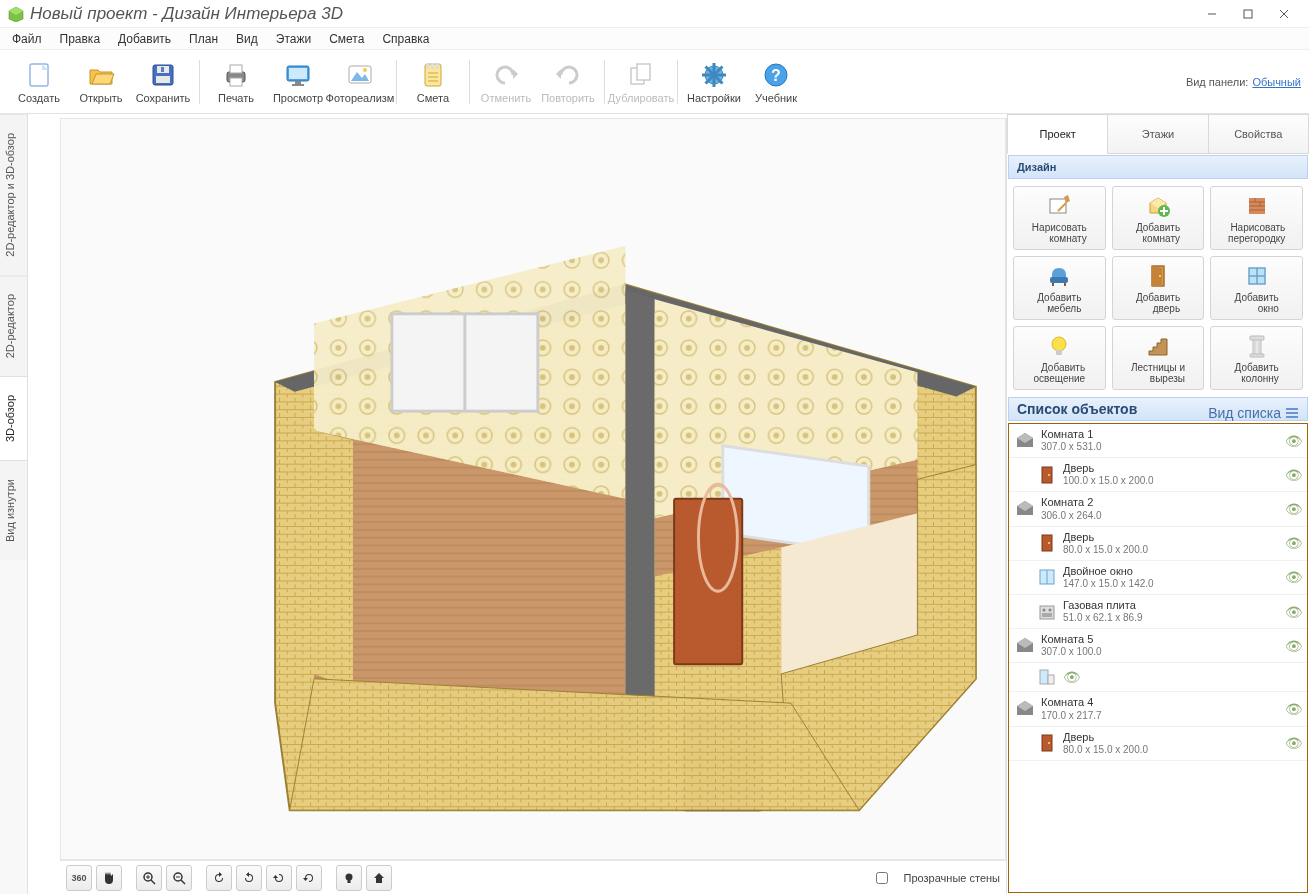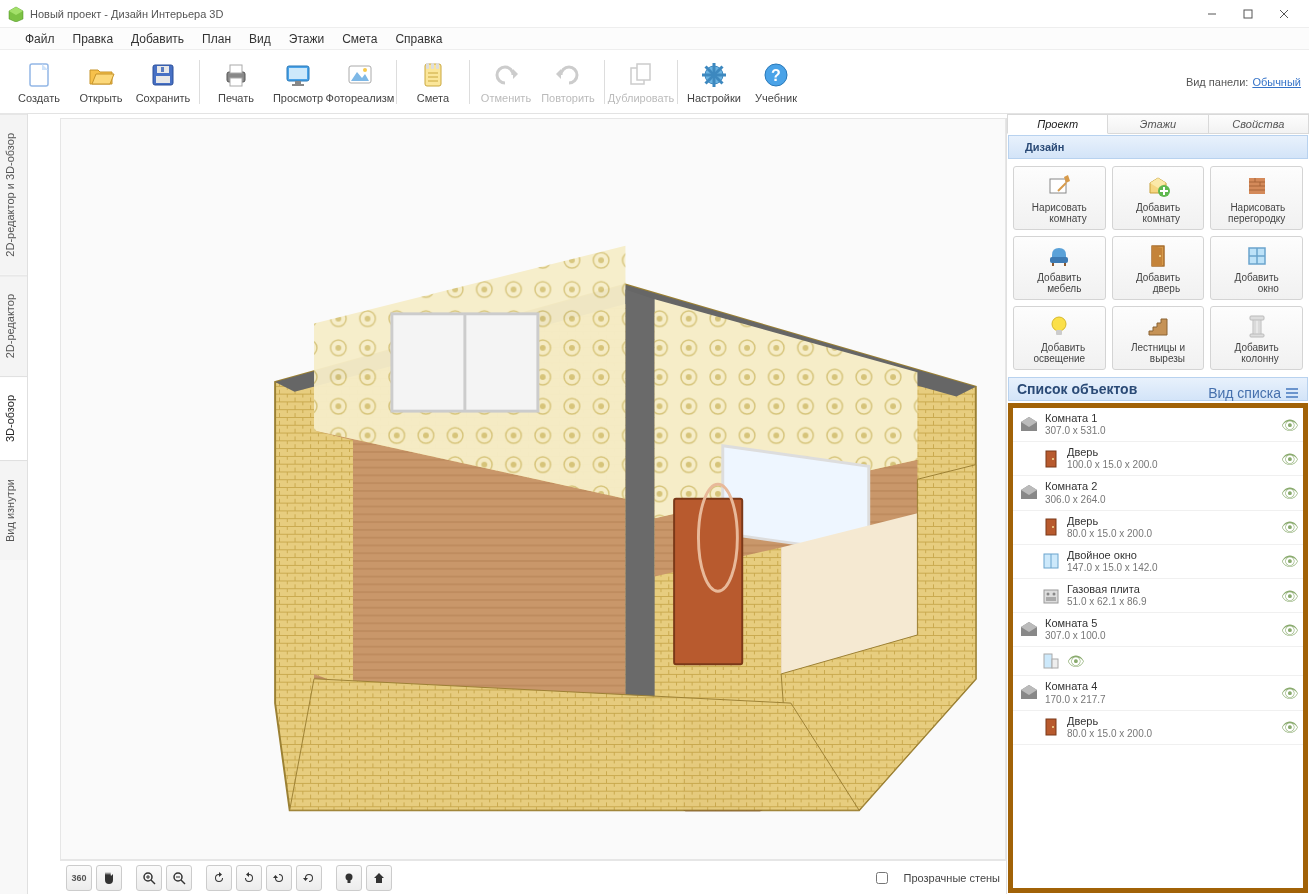--- a/index.html
+++ b/index.html
@@ -1,22 +1,22 @@
 <!DOCTYPE html>
 <html><head>
 <meta charset="utf-8">
 <style>
 * { box-sizing: border-box; margin: 0; padding: 0; }
 body { font-family: "Segoe UI", Tahoma, sans-serif; font-size: 11px; background: #fff; color: #333; overflow: hidden; width: 1309px; height: 894px; }
 .titlebar { height: 28px; display: flex; align-items: center; padding: 0 8px; background: #fff; border-bottom: 1px solid #eee; }
 .titlebar .app-icon { width: 16px; height: 16px; margin-right: 6px; }
-.titlebar .title { flex: 1; font-size: 11px; color: #555; }
+.titlebar .title { flex: 1; font-size: 17px; color: #555; font-style: italic; }
 .winbtns { display: flex; gap: 2px; }
 .winbtn { width: 34px; height: 22px; display: flex; align-items: center; justify-content: center; color: #666; }
-.menubar { height: 22px; display: flex; align-items: center; padding: 0 17px; gap: 2px; background: #fcfcfc; border-bottom: 1px solid #eee; }
+.menubar { height: 22px; display: flex; align-items: center; padding: 0 4px; gap: 2px; background: #fcfcfc; border-bottom: 1px solid #eee; }
 .menubar .menuitem { padding: 2px 8px; font-size: 12px; color: #333; }
 .toolbar { height: 64px; display: flex; align-items: center; padding: 2px 8px; background: #fff; border-bottom: 1px solid #e3e3e3; }
 .tbutton { display: flex; flex-direction: column; align-items: center; justify-content: center; width: 62px; height: 56px; border-radius: 3px; padding: 2px; }
 .tbutton .ticon { width: 30px; height: 30px; display: flex; align-items: center; justify-content: center; }
 .tbutton .tlabel { font-size: 11px; color: #444; margin-top: 2px; white-space: nowrap; }
 .tbutton.disabled .tlabel { color: #bbb; }
 .tsep { width: 1px; height: 44px; background: #ddd; margin: 0 5px; }
 .toolbar-right { margin-left: auto; display:flex; align-items:center; font-size:11px; color:#555; gap:4px; }
 .toolbar-right a { color: #3573c8; }
 .workspace { display: flex; height: calc(894px - 28px - 22px - 64px); }
@@ -25,31 +25,31 @@
 .vtab.active { background: #fff; color:#222; }
 .canvas-zone { flex: 1; display: flex; flex-direction: column; border-right: 1px solid #e0e0e0; margin: 4px 0 0 4px; padding-left: 28px; }
 .canvas { flex: 1; background: #fafafa; position: relative; overflow: hidden; border:1px solid #e6e6e6; }
 .canvas svg { width: 100%; height: 100%; }
 .bottom-tools { height: 34px; display: flex; align-items: center; padding: 0 6px; gap: 4px; border-top: 1px solid #e6e6e6; background:#fff; }
 .btool { width: 26px; height: 26px; border: 1px solid #ccc; border-radius: 3px; background: linear-gradient(#fbfbfb,#ececec); display:flex; align-items:center; justify-content:center; color:#555; }
 .btsep { width:6px; }
 .bottom-right { margin-left:auto; display:flex; align-items:flex-end; gap:16px; font-size:11px; color:#444;}
 .bottom-right input[type=checkbox]{width:12px;height:12px;}
 .rightpanel { width: 302px; display:flex; flex-direction:column; background:#fff; }
-.rtabs { display:flex; height:20px; border-bottom:1px solid #d9d9d9;font-style:italic; }
+.rtabs { display:flex; height:40px; border-bottom:1px solid #d9d9d9; }
 .rtab { flex:1; display:flex; align-items:center; justify-content:center; font-size:11px; background:linear-gradient(#fdfdfd,#f2f2f2); border-right:1px solid #d9d9d9; border-top:1px solid #d9d9d9; color:#555;}
 .rtab.active { background:#fff; color:#222; font-weight:500; border-bottom:1px solid #fff; margin-bottom:-1px; border-left:1px solid #d9d9d9;}
-.section-header { height:24px; background: linear-gradient(#e8f1fc,#d3e4f8); border:1px solid #b8d2ef; display:flex; align-items:center; padding:0 16px; font-weight:bold; color:#2a4a76; font-size:11px; margin:1px;}
+.section-header { height:24px; background: linear-gradient(#e8f1fc,#d3e4f8); border:1px solid #b8d2ef; display:flex; align-items:center; padding:0 8px; font-weight:bold; color:#2a4a76; font-size:11px; margin:1px;}
 .btn-grid { display:grid; grid-template-columns: repeat(3,1fr); gap:6px; padding:6px; }
 .panel-btn { height:64px; border:1px solid #d4d4d4; border-radius:3px; background:linear-gradient(#fdfdfd,#f1f1f1); display:flex; flex-direction:column; align-items:center; justify-content:center; gap:3px; }
 .panel-btn .picon { width:26px; height:26px; }
 .panel-btn .plabel { font-size:10px; color:#444; text-align:right; line-height:1.1; white-space:pre-wrap;}
 .list-header { height:24px; background: linear-gradient(#e8f1fc,#d3e4f8); border:1px solid #b8d2ef; display:flex; align-items:center; padding:0 8px; font-weight:bold; color:#2a4a76; font-size:14px; margin:1px; justify-content:space-between;}
 .list-header .rh { font-weight:normal; color:#4670ad; display:flex; align-items:center; gap:4px;margin-top:8px;}
-.objlist { flex:1; overflow-y:auto; border:5px solid #a16207; margin:1px;}
+.objlist { flex:1; overflow-y:auto; border:1px solid #a16207; margin:1px;}
 .objitem { display:flex; align-items:center; padding:4px 6px; border-bottom:1px solid #f0f0f0; gap:6px;}
 .objitem .oicon { width:20px; height:20px; flex-shrink:0; display:flex; align-items:center; justify-content:center;}
 .objitem .otext { flex:1; display:flex; flex-direction:column; line-height:1.2;}
 .objitem .oname { font-size:11px; color:#333;}
 .objitem .odim { font-size:10px; color:#777;}
 .objitem .eye { width:16px; color:#8aab6e; font-size:14px;}
 .objitem.indent1 { padding-left: 28px; }
 svg { display:block; }
 </style>
 </head>

